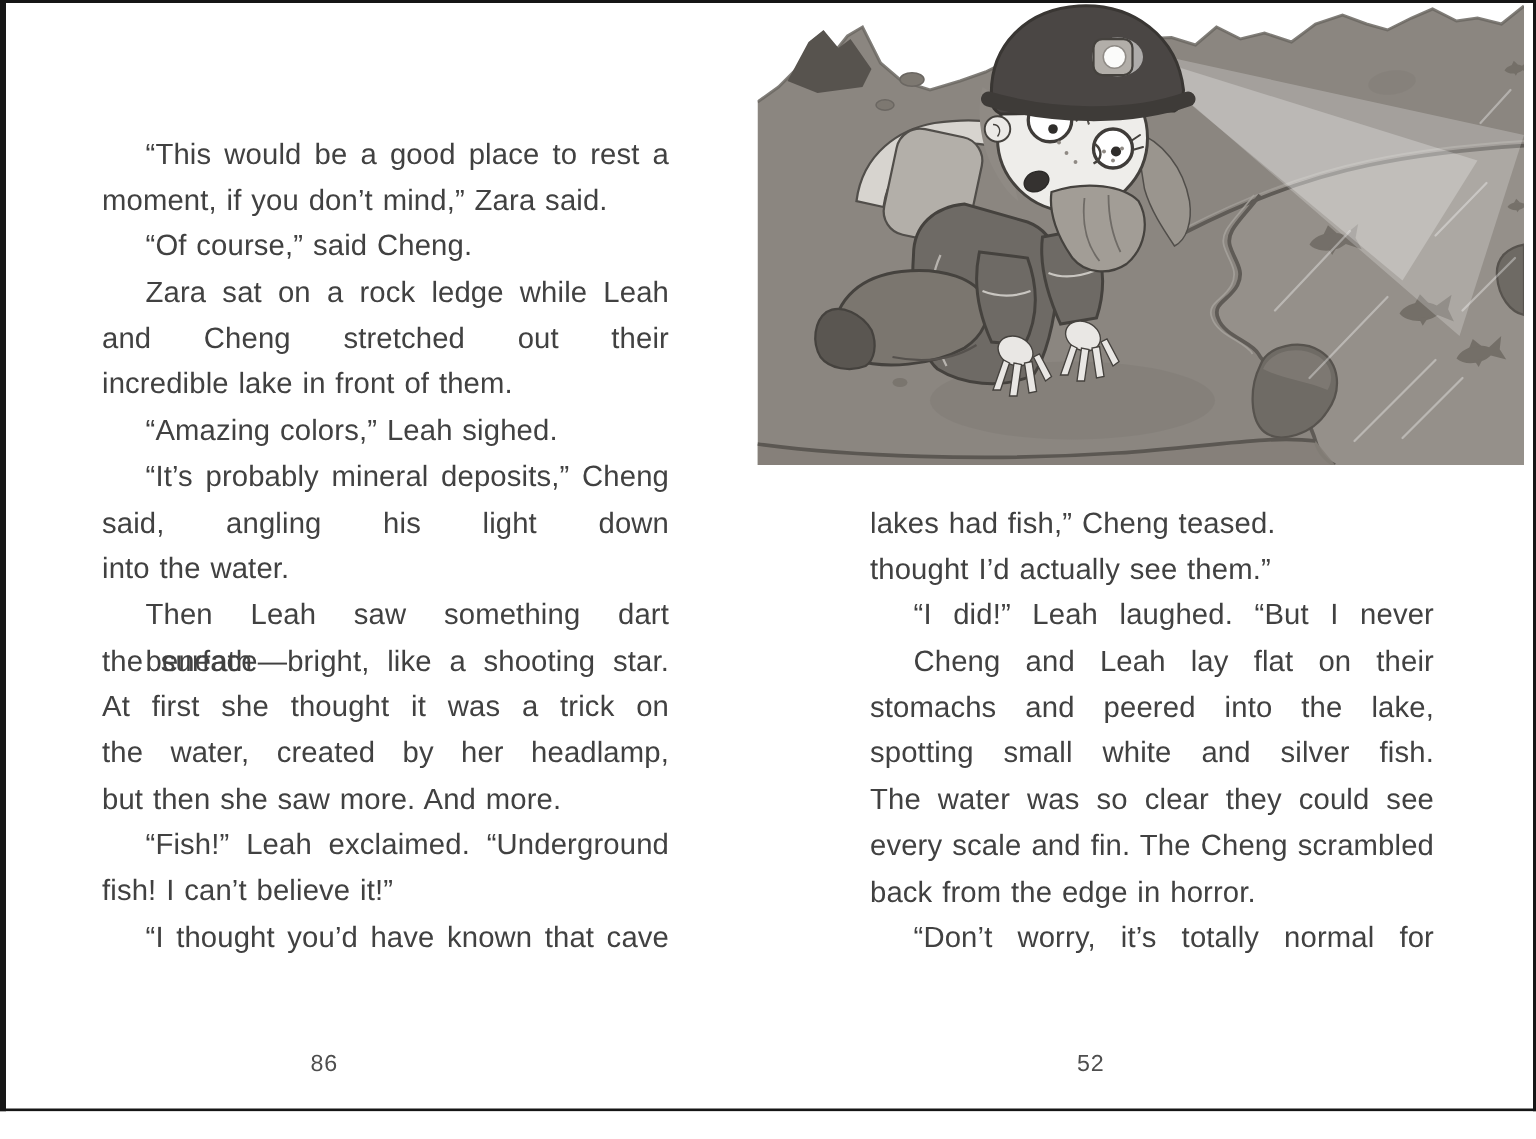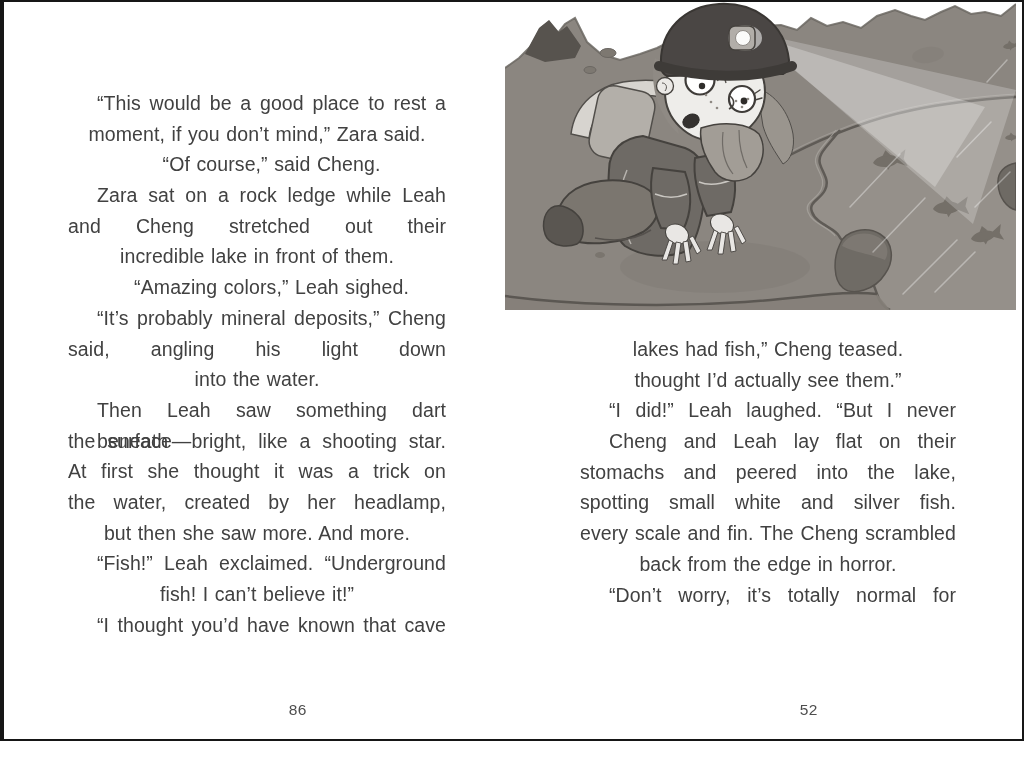--- a/index.html
+++ b/index.html
@@ -7,25 +7,25 @@
           font-family:"Liberation Sans","DejaVu Sans",sans-serif;}
   .frame{position:absolute;background:#161616;}
   .frame.left{left:0;top:0;width:4px;height:759px;}
   .frame.top{left:0;top:0;width:1024px;height:2px;}
   .frame.right{right:0;top:0;width:2px;height:759px;}
   .frame.bottom{left:0;bottom:0;width:1024px;height:2px;}
 
   .textblock{position:absolute;color:#414141;font-size:19.5px;word-spacing:1px;letter-spacing:0.1px;}
   .textblock.lp{left:68px;top:88px;width:378px;}
   .textblock.rp{left:580px;top:334px;width:376px;}
-  .line{height:30.7px;line-height:30.7px;text-align:center;}
+  .line{height:30.7px;line-height:30.7px;text-align:left;}
   .line.j{text-align:justify;text-align-last:justify;text-justify:inter-word;}
   .line.in{padding-left:29px;}
 
-  .pagenum{position:absolute;top:701px;width:100px;text-align:right;
+  .pagenum{position:absolute;top:701px;width:100px;text-align:left;
            color:#4e4e4e;font-size:15.5px;letter-spacing:0.5px;}
   .pagenum.lp{left:207px;}
   .pagenum.rp{left:718px;}
 
   .illustration{position:absolute;left:505px;top:2px;width:511px;height:308px;}
   .illustration svg{display:block;width:511px;height:308px;}
 </style>
 </head>
 <body>
 
@@ -181,18 +181,19 @@
     </div>
   <div class="pagenum lp">86</div>
 
   <div class="textblock rp">
       <div class="line">lakes had fish,” Cheng teased.</div>
       <div class="line">thought I’d actually see them.”</div>
       <div class="line j in">“I did!” Leah laughed. “But I never</div>
       <div class="line j in">Cheng and Leah lay flat on their</div>
       <div class="line j">stomachs and peered into the lake,</div>
       <div class="line j">spotting small white and silver fish.</div>
+      <div class="line j">The water was so clear they could see</div>
       <div class="line j">every scale and fin. The Cheng scrambled</div>
       <div class="line">back from the edge in horror.</div>
       <div class="line j in">“Don’t worry, it’s totally normal for</div>
     </div>
   <div class="pagenum rp">52</div>
 </div>
 
 </body></html>

